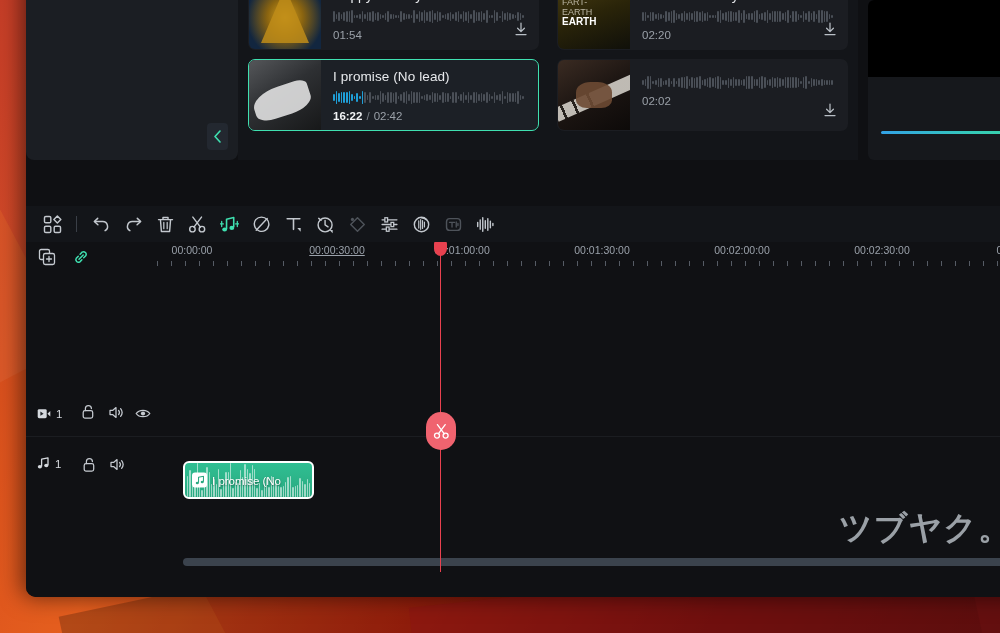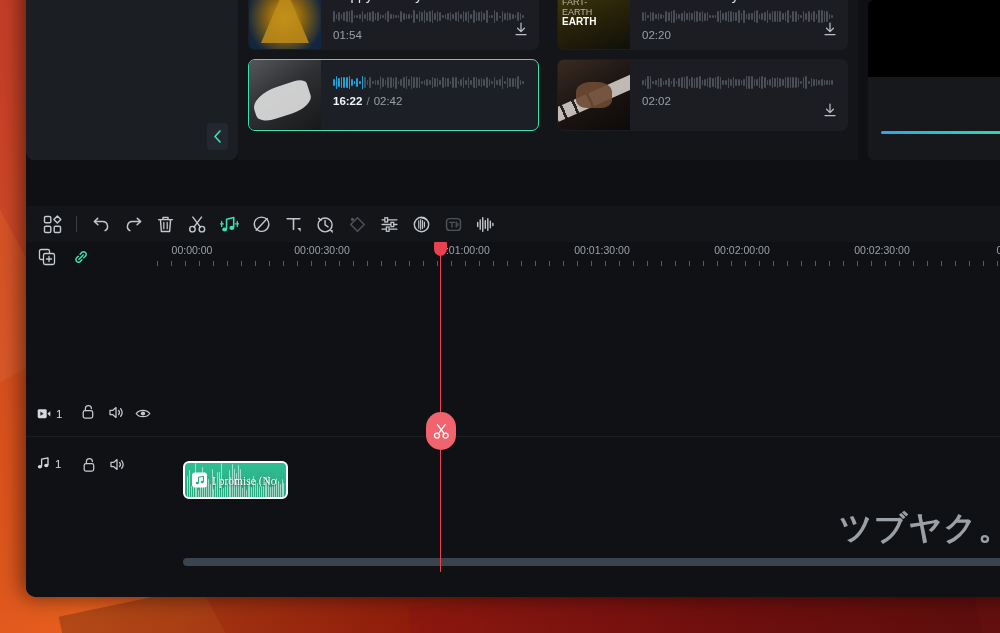--- a/index.html
+++ b/index.html
@@ -514,20 +514,21 @@
                   <path d="M7 1 L7 9.3 M3.6 6.2 L7 9.6 L10.4 6.2" fill="none" stroke="#b9bfc6" stroke-width="1.25" stroke-linecap="round" stroke-linejoin="round"></path>
                   <path d="M2 12.6 L12 12.6" stroke="#b9bfc6" stroke-width="1.25" stroke-linecap="round"></path>
                 </svg></div>
             </div>
           </div>
           <div class="audio-card selected">
             <div class="thumb" style="background: linear-gradient(145deg, rgb(85, 87, 90) 0%, rgb(46, 48, 51) 45%, rgb(23, 24, 25) 100%);">
               <div style="position:absolute;left:4px;top:26px;width:58px;height:30px;background:rgba(235,235,235,.85);border-radius:50% 20% 40% 30%;transform:rotate(-18deg)"></div>
             </div>
             <div class="body">
+              <div class="title">I promise (No lead)</div>
               <div class="wave">
                 <i class="played" style="height: 6.8px;"></i>
                 <i class="played" style="height: 12.4px;"></i>
                 <i class="played" style="height: 8.5px;"></i>
                 <i class="played" style="height: 10.7px;"></i>
                 <i class="played" style="height: 11.5px;"></i>
                 <i class="played" style="height: 10.6px;"></i>
                 <i class="played" style="height: 12.9px;"></i>
                 <i class="played" style="height: 7.3px;"></i>
                 <i class="played" style="height: 3.5px;"></i>
@@ -905,21 +906,21 @@
         <div class="tick minor" style="left: 728px;"></div>
         <div class="tick minor" style="left: 742px;"></div>
         <div class="tick minor" style="left: 756px;"></div>
         <div class="tick minor" style="left: 770px;"></div>
         <div class="tick minor" style="left: 784px;"></div>
         <div class="tick minor" style="left: 798px;"></div>
         <div class="tick minor" style="left: 812px;"></div>
         <div class="tick minor" style="left: 826px;"></div>
         <div class="tick minor" style="left: 840px;"></div>
         <div class="lbl" style="left: 35px;">00:00:00</div>
-        <div class="lbl" style="left: 165px;">00:00:30:00</div>
+        <div class="lbl" style="left: 180px; text-decoration: underline;">00:00:30:00</div>
         <div class="lbl" style="left: 305px;">00:01:00:00</div>
         <div class="lbl" style="left: 445px;">00:01:30:00</div>
         <div class="lbl" style="left: 585px;">00:02:00:00</div>
         <div class="lbl" style="left: 725px;">00:02:30:00</div>
         <div class="lbl" style="left: 857px;">00:03:0</div>
       </div>
 
     <div class="tracks">
 
       <div class="track-row" style="top:0px; height:164px;">
@@ -974,21 +975,21 @@
           </div>
           <div class="hicon">
             <svg width="16" height="15" viewBox="0 0 16 15">
               <path d="M2 5.4 L4.6 5.4 L8 2.6 L8 12.4 L4.6 9.6 L2 9.6 Z" fill="none" stroke="#c6cbd1" stroke-width="1.25" stroke-linejoin="round"></path>
               <path d="M10.6 5.4 a3.3 3.3 0 0 1 0 4.2" fill="none" stroke="#c6cbd1" stroke-width="1.25" stroke-linecap="round"></path>
               <path d="M12.6 3.7 a6 6 0 0 1 0 7.6" fill="none" stroke="#c6cbd1" stroke-width="1.25" stroke-linecap="round"></path>
             </svg>
           </div>
         </div>
         <div class="lane" id="audio-lane">
-            <div class="clip" style="left: 26px; top: 24px; width: 105px; height: 38px; font-family: Liberation Serif, serif;">
+            <div class="clip" style="left: 26px; top: 24px; width: 131px; height: 38px;">
               <div class="clipwave">
                 <i style="height: 20.6px;"></i>
                 <i style="height: 27.4px;"></i>
                 <i style="height: 11.4px;"></i>
                 <i style="height: 12px;"></i>
                 <i style="height: 33.8px;"></i>
                 <i style="height: 16.1px;"></i>
                 <i style="height: 7.5px;"></i>
                 <i style="height: 20.5px;"></i>
                 <i style="height: 29.9px;"></i>

